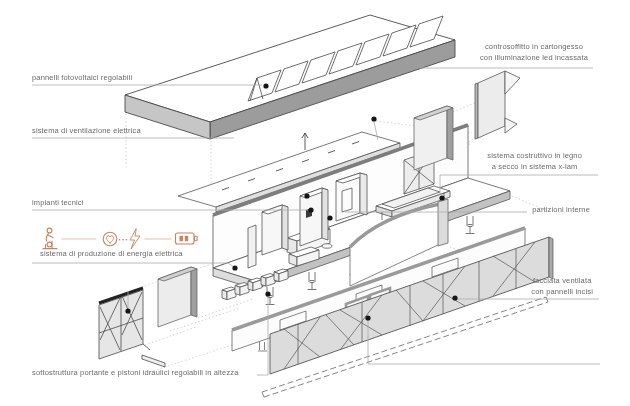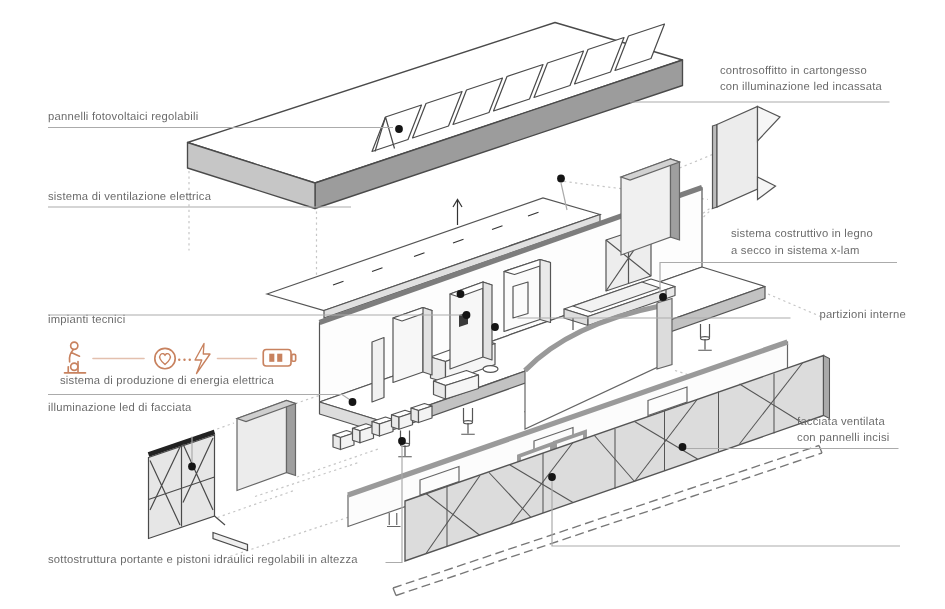--- a/index.html
+++ b/index.html
@@ -9,21 +9,21 @@
     font-family:"Liberation Sans", sans-serif;
   }
   #stage{position:absolute;left:0;top:0;width:630px;height:406px;}
   svg#diagram{position:absolute;left:0;top:0;}
   .label{
     position:absolute;
     font-size:7.5px;line-height:11px;letter-spacing:.15px;
     color:#6b6b6b;white-space:nowrap;
   }
   .label span{display:block;}
-  .r{text-align:left;}
+  .r{text-align:center;}
 </style>
 </head>
 <body>
 
 <div id="stage">
 
 <svg id="diagram" width="630" height="406" viewBox="0 0 630 406" xmlns="http://www.w3.org/2000/svg">
 
   <g stroke="#c6c6c6" stroke-width="0.8" stroke-dasharray="1.5 2.2" fill="none">
     <line x1="103" y1="301" x2="156" y2="282"></line>
@@ -282,34 +282,33 @@
     <circle cx="128" cy="311" r="2.6"></circle>
     <circle cx="268" cy="294" r="2.6"></circle>
     <circle cx="442" cy="198" r="2.6"></circle>
     <circle cx="455" cy="298" r="2.6"></circle>
     <circle cx="368" cy="318" r="2.6"></circle>
   </g>
 </svg>
 
   <div class="label" style="left:32px;top:72px">pannelli fotovoltaici regolabili</div>
   <div class="label" style="left:32px;top:125px">sistema di ventilazione elettrica</div>
-  <div class="label" style="left:32px;top:207px">impianti tecnici</div>
+  <div class="label" style="left:32px;top:197px">impianti tecnici</div>
   <div class="label" style="left:40px;top:248px">sistema di produzione di energia elettrica</div>
   <div class="label" style="left:32px;top:266px">
-    <span>illuminazione led di facciata</span>
   </div>
   <div class="label" style="left:32px;top:367px">sottostruttura portante e pistoni idraulici regolabili in altezza</div>
 
   <div class="label r" style="right:42px;top:41px">
     <span>controsoffitto in cartongesso</span>
     <span>con illuminazione led incassata</span>
   </div>
   <div class="label r" style="right:48px;top:150px">
     <span>sistema costruttivo in legno</span>
     <span>a secco in sistema x-lam</span>
   </div>
-  <div class="label r" style="right:26px;top:204px">partizioni interne</div>
+  <div class="label r" style="right:40px;top:204px">partizioni interne</div>
   <div class="label r" style="right:37px;top:275px">
     <span>facciata ventilata</span>
     <span>con pannelli incisi</span>
   </div>
 
 </div>
 
 </body></html>

